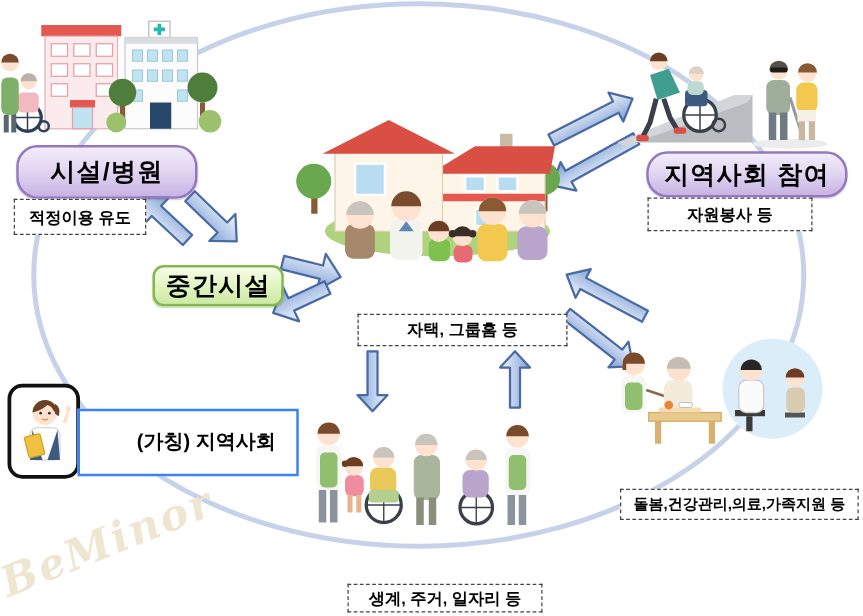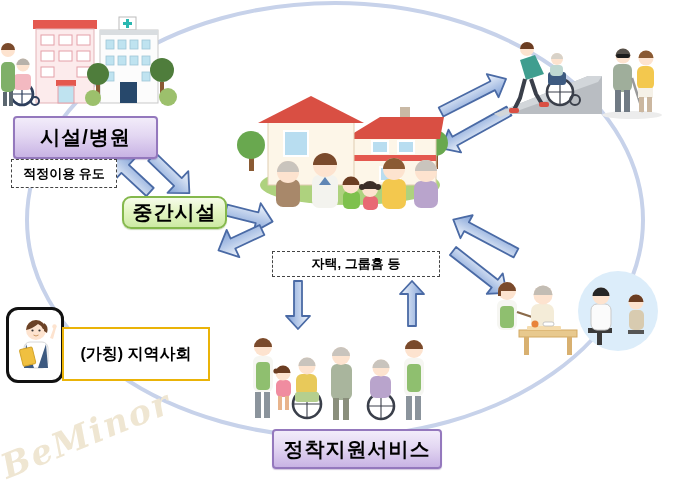--- a/index.html
+++ b/index.html
@@ -6,40 +6,41 @@
   #stage{
     position:relative;width:690px;height:493px;background:#ffffff;overflow:hidden;
     font-family:"Liberation Sans","DejaVu Sans",sans-serif;
   }
   .abs{position:absolute;}
   svg{display:block;}
   
   .pbox{
     position:absolute;display:flex;align-items:center;justify-content:center;
     background:linear-gradient(#f2ecfa 0%,#e3d7f2 45%,#c8b3e4 100%);
-    border:2px solid #9478bd;border-radius:4px;
+    border:2px solid #9478bd;border-radius:17px;
     font-weight:bold;color:#000;letter-spacing:1px;
     box-shadow:0 1px 1px rgba(120,90,160,.35);
   }
   .gbox{
     position:absolute;display:flex;align-items:center;justify-content:center;
     background:linear-gradient(#f6fcea 0%,#e4f5c4 45%,#cdeaa4 100%);
     border:2px solid #84b84c;border-radius:9px;
     font-weight:bold;color:#000;letter-spacing:1px;
     box-shadow:0 1px 1px rgba(110,150,60,.35);
+    margin-top:16px;
   }
   .dash{
     position:absolute;display:flex;align-items:center;justify-content:center;
     background:#fff;border:1.5px dashed #444;
     font-weight:bold;color:#000;
   }
   .blackbox{
     position:absolute;display:flex;flex-direction:column;align-items:center;justify-content:center;
-    background:#fff;border:2px solid #eab308;
-    font-weight:bold;color:#000;line-height:1.35;text-align:center;
+    background:#fff;border:2px solid #3b82f6;
+    font-weight:bold;color:#000;line-height:1.35;text-align:center;padding-left:29px;
   }
   .iconbox{
     position:absolute;background:#fff;border:3px solid #111;border-radius:12px;
     display:flex;align-items:center;justify-content:center;overflow:hidden;
   }
   .watermark{
     position:absolute;left:-4px;top:414px;
     font-family:"DejaVu Serif",serif;font-style:italic;font-weight:bold;
     font-size:34px;color:#efe6d2;transform:rotate(-22deg);letter-spacing:2px;
     user-select:none;
@@ -313,28 +314,37 @@
     <span>시설/병원</span>
   </div>
   <div class="dash fs13" style="left:11px;top:159px;width:104px;height:27px">
     <span>적정이용 유도</span>
   </div>
 
   <div class="gbox fs20" style="left:122px;top:196px;width:101px;height:29px">
     <span>중간시설</span>
   </div>
 
-  <div class="dash fs13" style="left:272px;top:251px;width:166px;height:24px">
+  <div class="dash fs13" style="left:286px;top:251px;width:166px;height:24px">
     <span>자택, 그룹홈 등</span>
   </div>
 
-
-
-  <div class="pbox fs20" style="left:272px;top:429px;width:166px;height:36px">
-    <span>정착지원서비스</span>
+  <div class="pbox fs20" style="left:517px;top:121px;width:157px;height:33px">
+    <span>지역사회 참여</span>
+  </div>
+  <div class="dash fs13" style="left:518px;top:158px;width:130px;height:25px">
+    <span>자원봉사 등</span>
+  </div>
+
+  <div class="dash fs12" style="left:496px;top:391px;width:189px;height:23px">
+    <span>돌봄,건강관리,의료,가족지원 등</span>
+  </div>
+
+  <div class="dash fs13" style="left:278px;top:467px;width:154px;height:21px">
+    <span>생계, 주거, 일자리 등</span>
   </div>
 
   <div class="iconbox" style="left:6px;top:307px;width:52px;height:70px">
     <svg width="46" height="62" viewBox="0 0 46 62">
       <path d="M38,24 L42,13 L44,14 L41,25 Z" fill="#fde3cf"></path>
       <circle cx="42.5" cy="12.5" r="2.2" fill="#fde3cf"></circle>
       <rect x="12" y="28" width="24" height="26" rx="6" fill="#ffffff" stroke="#d8d8d8"></rect>
       <path d="M14,30 L22,54 L12,54 Z" fill="#3d5a80"></path>
       <path d="M34,30 L26,54 L36,54 Z" fill="#3d5a80"></path>
       <g transform="rotate(-14 16 42)">

